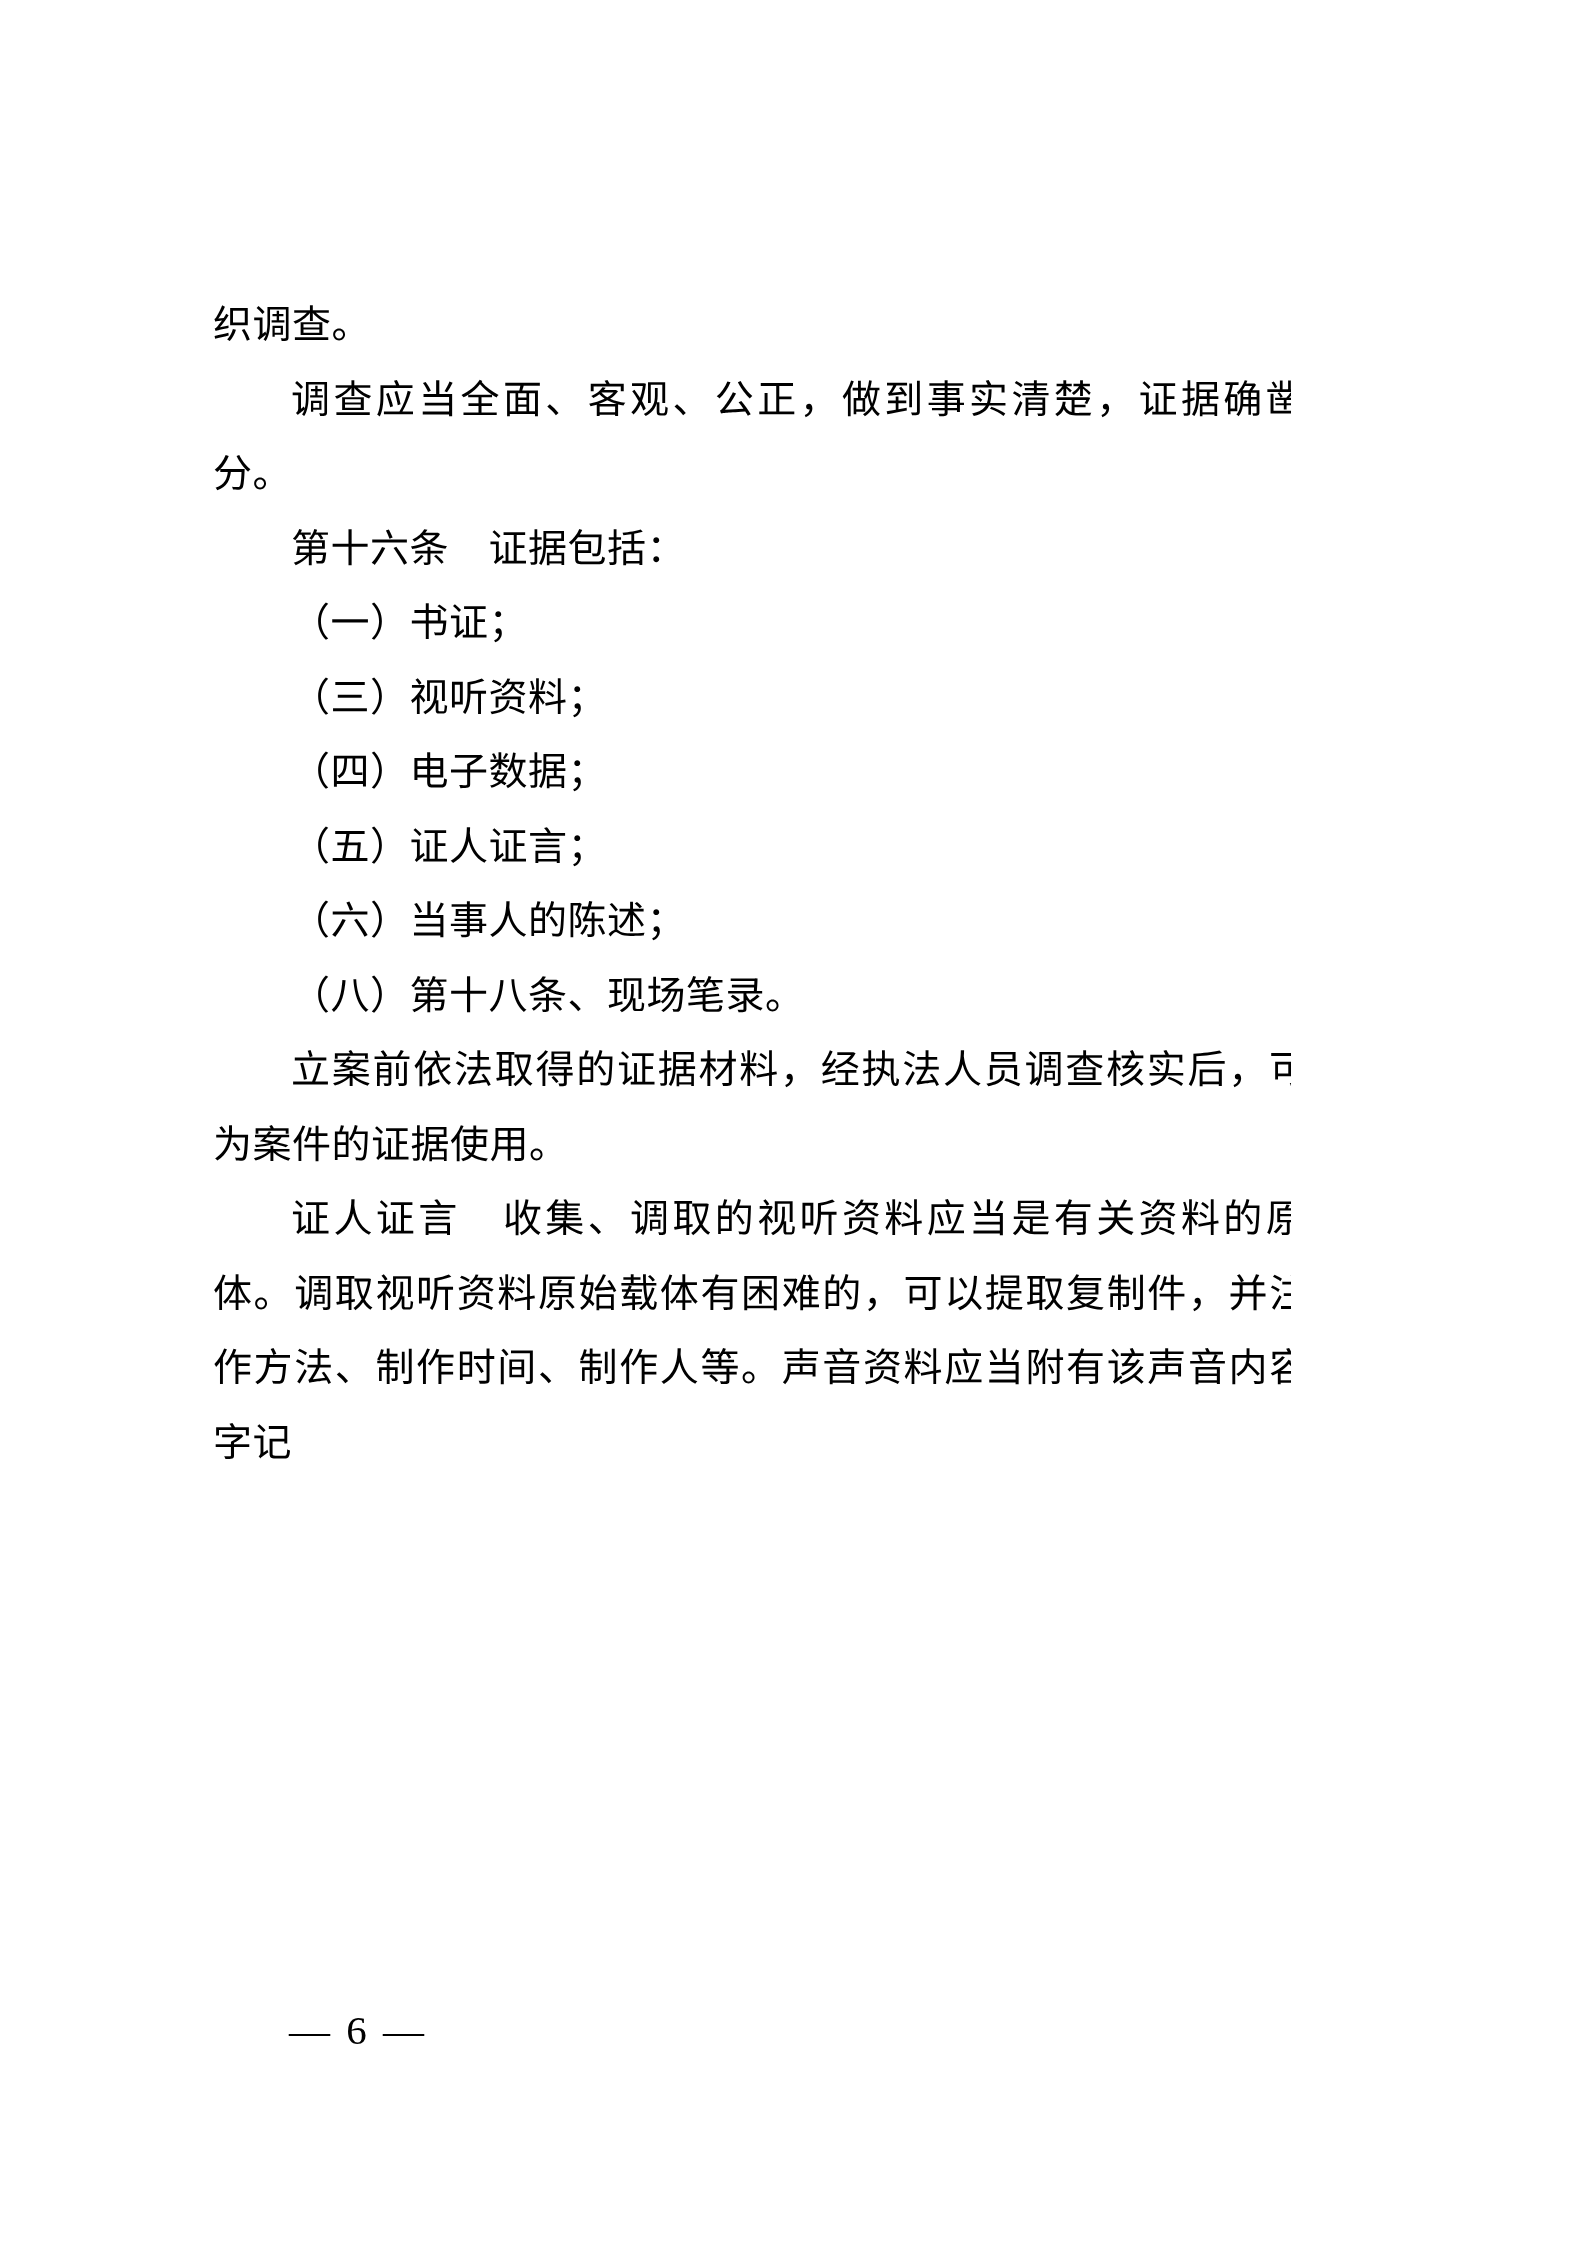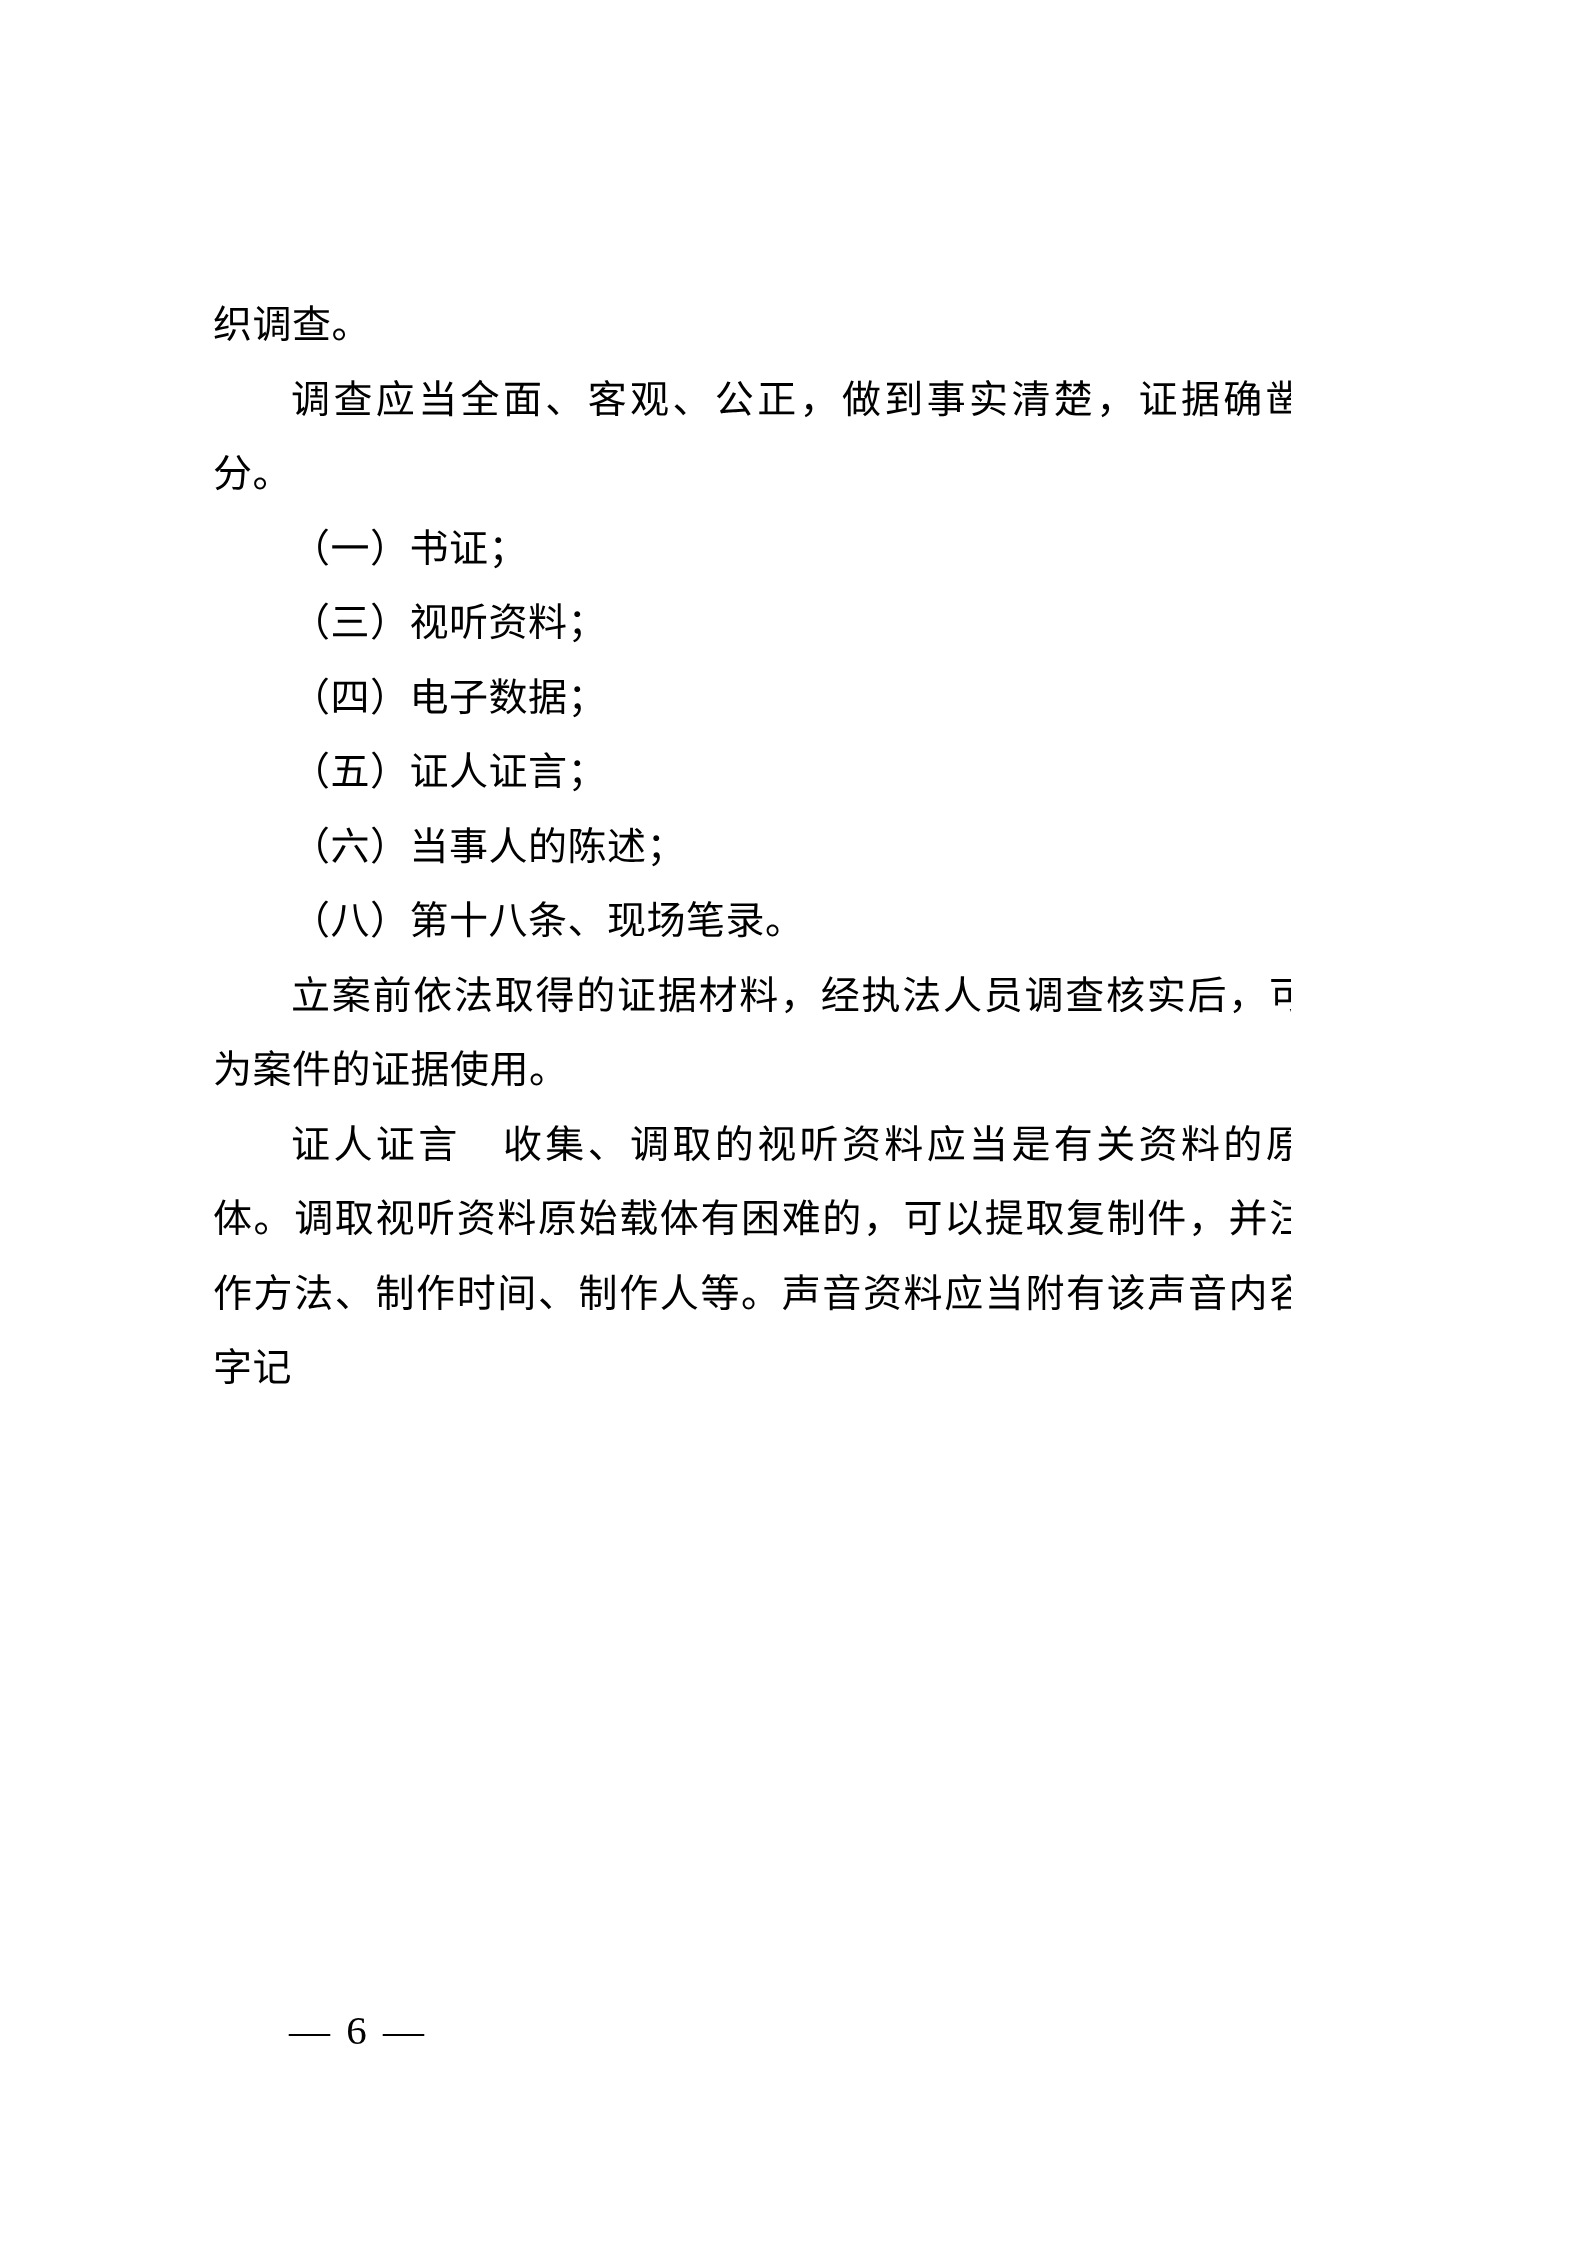--- a/index.html
+++ b/index.html
@@ -56,20 +56,21 @@
   }
 </style>
 </head>
 <body>
 
 <div class="page">
 
   <main class="content">
     <p class="para no-indent">织调查。</p>
     <p class="para">调查应当全面、客观、公正，做到事实清楚，证据确凿、充分。</p>
+    <p class="para">第十六条　证据包括：</p>
     <p class="para">（一）书证；</p>
     <p class="para">（三）视听资料；</p>
     <p class="para">（四）电子数据；</p>
     <p class="para">（五）证人证言；</p>
     <p class="para">（六）当事人的陈述；</p>
     <p class="para">（八）第十八条、现场笔录。</p>
     <p class="para">立案前依法取得的证据材料，经执法人员调查核实后，可以作为案件的证据使用。</p>
     <p class="para">证人证言　收集、调取的视听资料应当是有关资料的原始载体。调取视听资料原始载体有困难的，可以提取复制件，并注明制作方法、制作时间、制作人等。声音资料应当附有该声音内容的文字记</p>
   </main>
 

